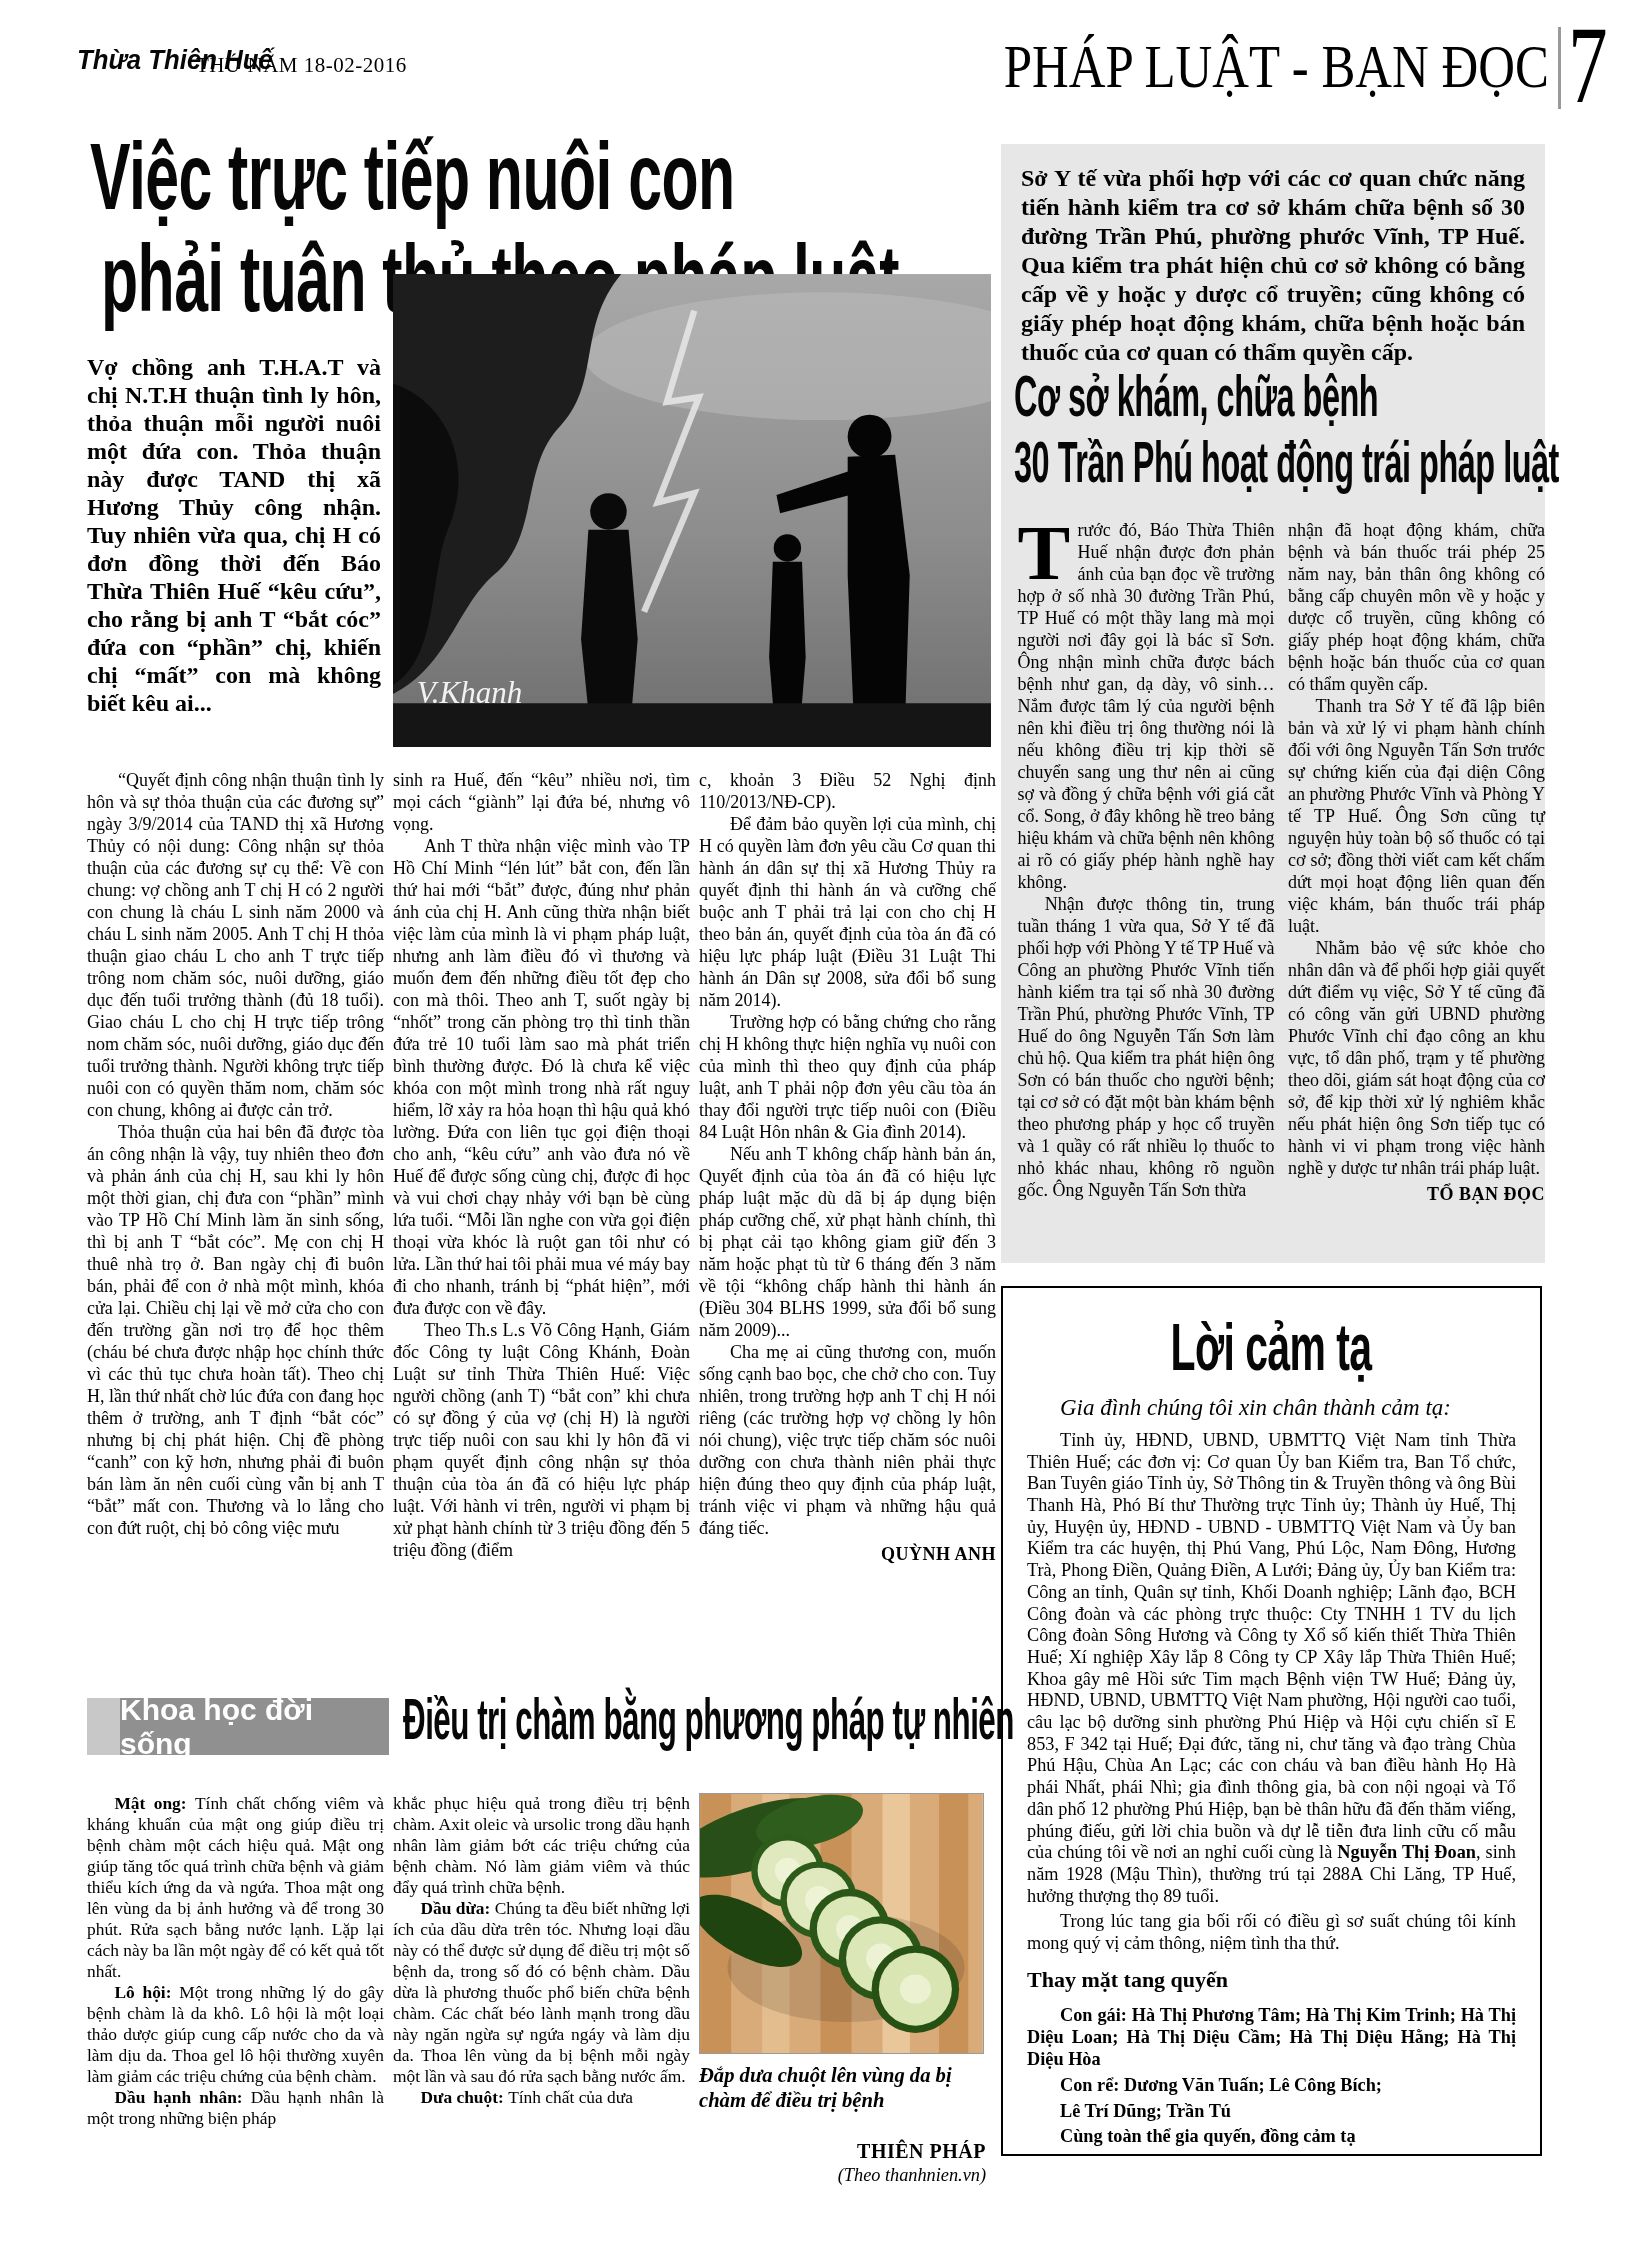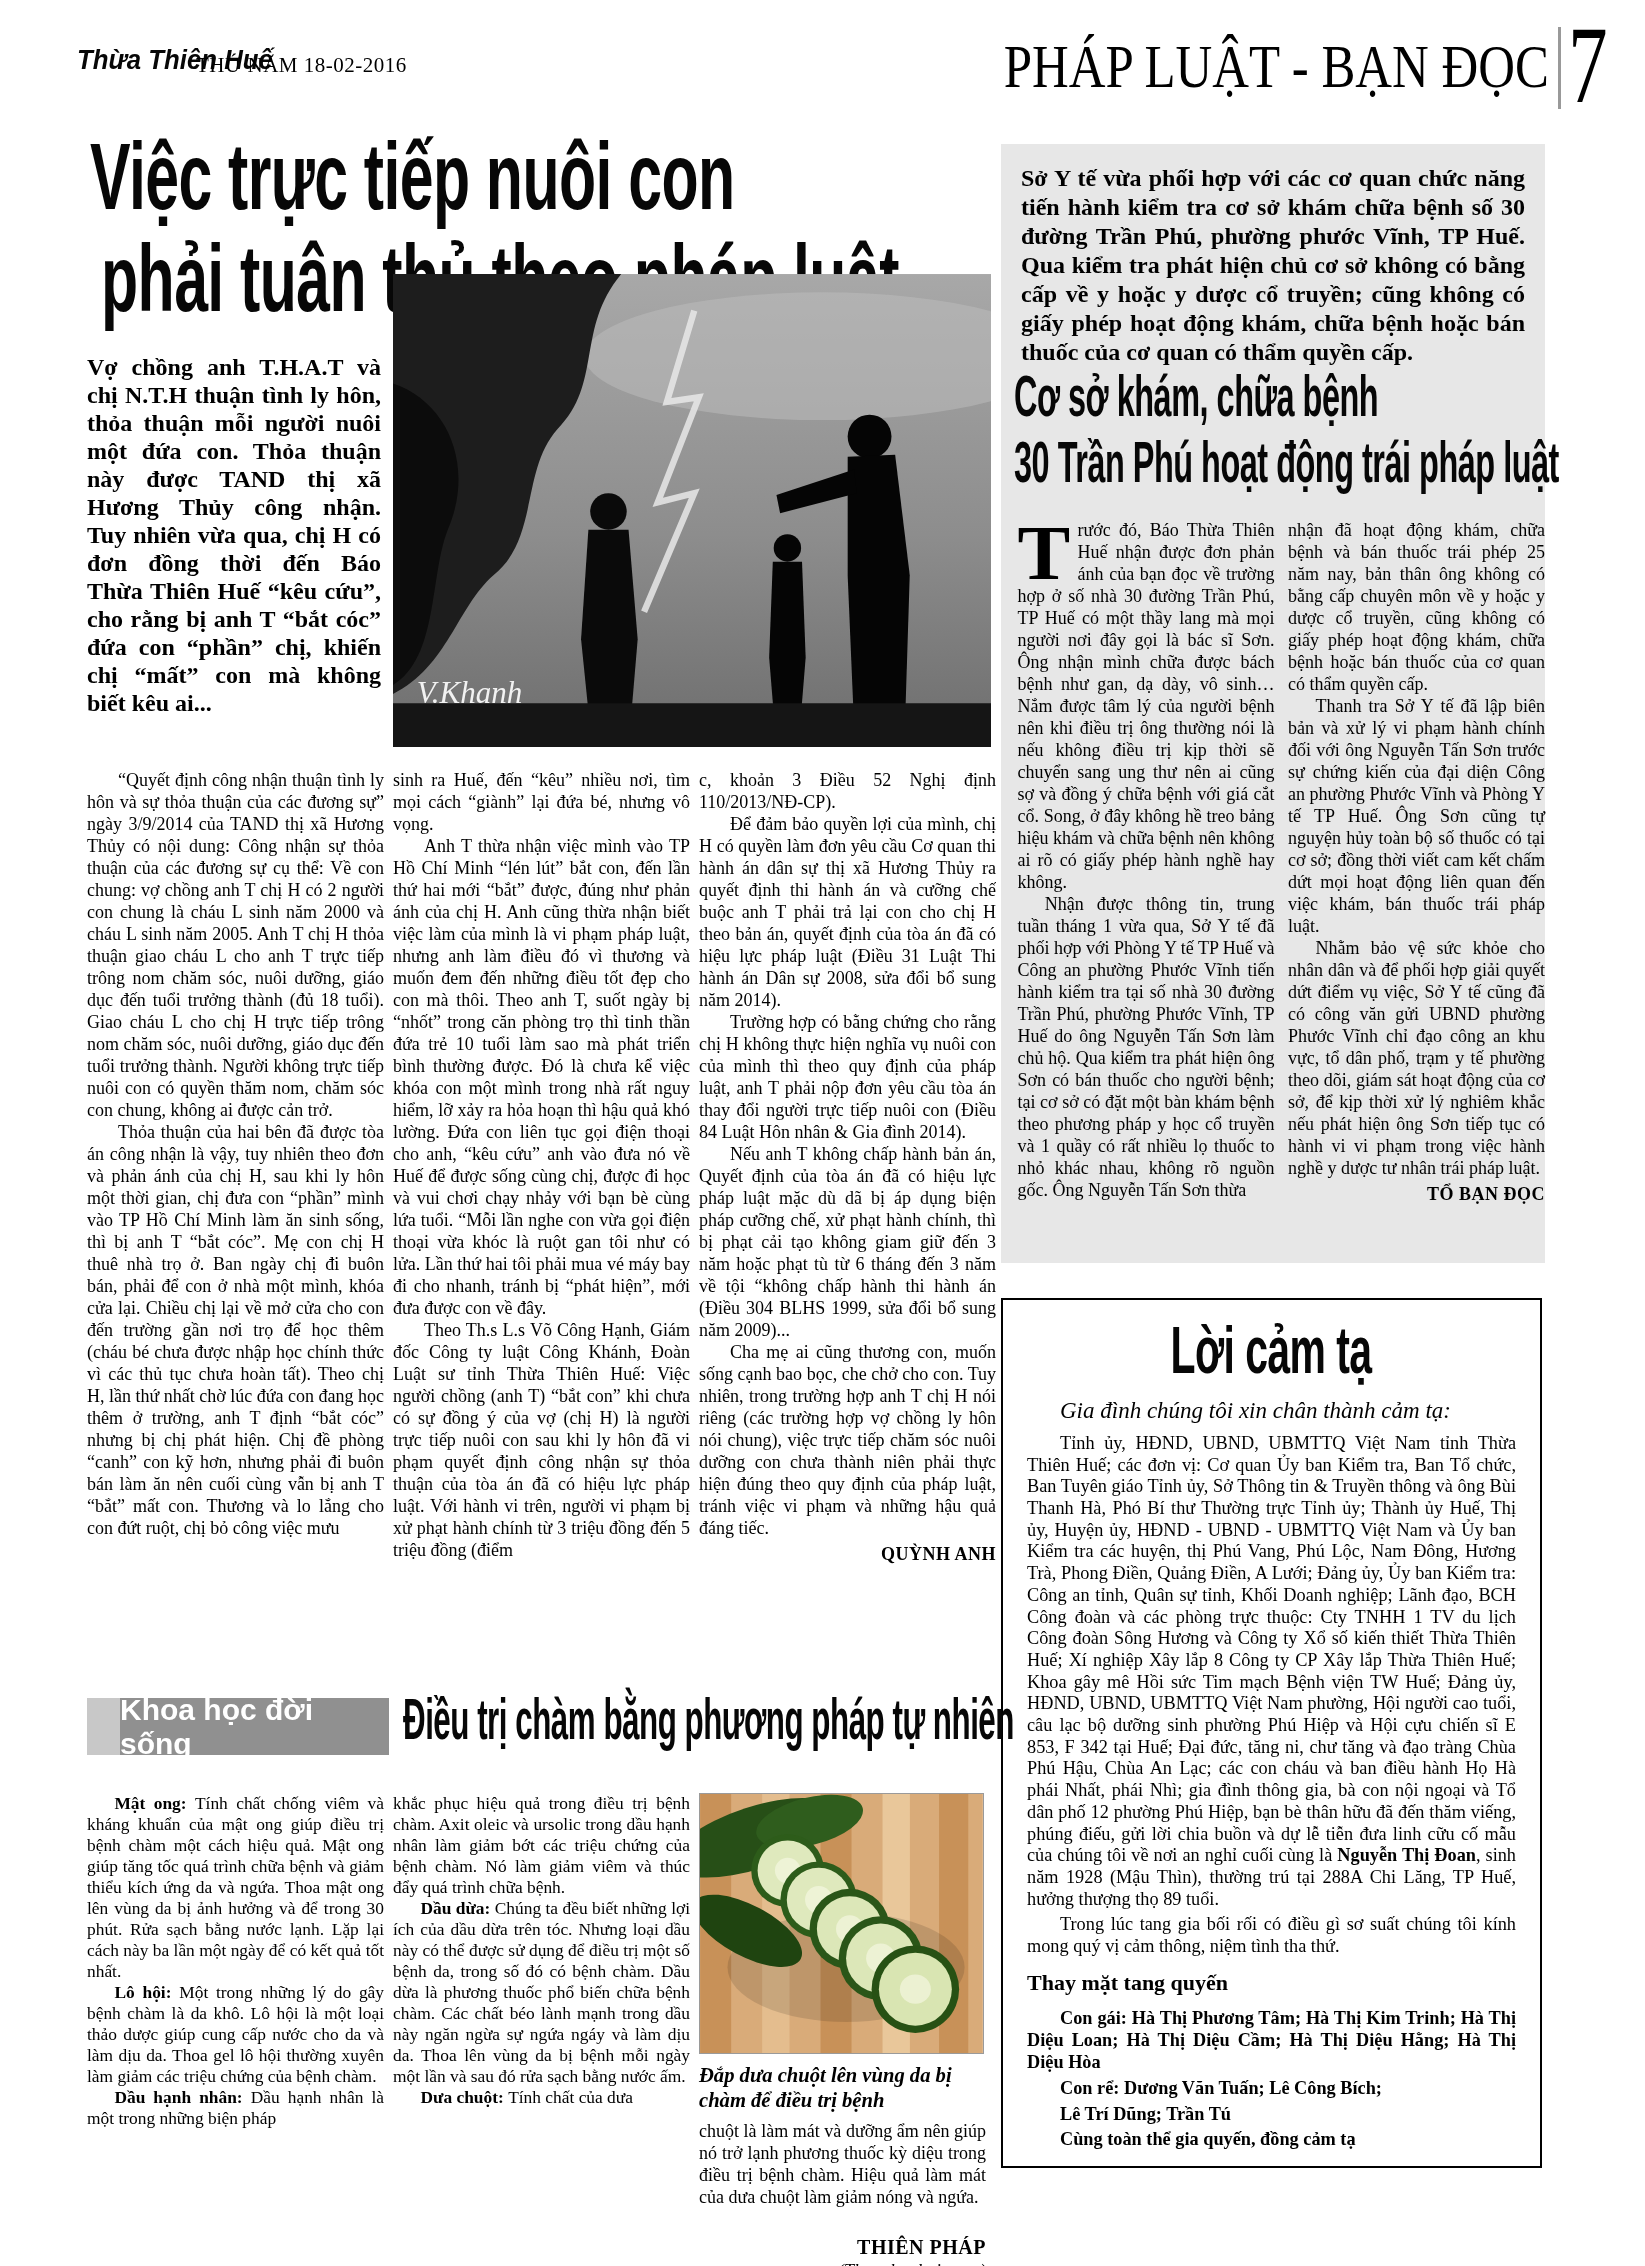--- a/index.html
+++ b/index.html
@@ -46,21 +46,21 @@
   }
   .rcol p{text-indent:27.4px;}
   .rcol p.cont{text-indent:0;}
   .dc{
     float:left;font-size:79px;line-height:64px;padding:1.8px 7.3px 0 0;font-weight:bold;
     font-family:"Liberation Serif","DejaVu Serif",serif;
   }
   
   .obox{
     width:541px;height:870px;border:2.7px solid #000;background:#fff;box-sizing:border-box;
-    padding:12px 24px 0 24px;overflow:hidden;margin-top:12px;
+    padding:21px 24px 0 24px;overflow:hidden;
   }
   .obody{font-size:18.3px;line-height:21.7px;text-align:justify;}
   .oline{font-size:18.3px;line-height:22px;font-weight:bold;text-align:justify;}
   
   .scol{
     width:297px;font-size:17.4px;line-height:21px;text-align:justify;
   }
   .scol p{text-indent:27.4px;margin:0;}
   .scol p.cont{text-indent:0;}
   .badge{
@@ -230,17 +230,16 @@
         <g transform="translate(236,214)">
             <circle r="48" fill="#275114"></circle>
             <circle r="40" fill="#d9e5b2"></circle>
             <ellipse rx="17" ry="16" fill="#ecf1d2"></ellipse>
           </g>
       </g>
       <ellipse cx="52" cy="150" rx="66" ry="28" transform="rotate(28 52 150)" fill="#1f4410"></ellipse>
     </svg>
   </div>
   <p class="caption" style="margin-top:9.1px;">Đắp dưa chuột lên vùng da bị chàm để điều trị bệnh</p>
-  <p class="just" style="font-size:18px;line-height:22px;margin-top:7.3px;">chuột là làm mát và dưỡng ẩm nên giúp nó trở lạnh phương thuốc kỳ diệu trong điều trị bệnh chàm. Hiệu quả làm mát của dưa chuột làm giảm nóng và ngứa.</p>
   <p style="text-align:right;font-weight:bold;font-size:20px;margin-top:27.4px;letter-spacing:0.5px;">THIÊN PHÁP</p>
   <p style="text-align:right;font-style:italic;font-size:18.3px;margin-top:1.8px;">(Theo thanhnien.vn)</p>
 </div>
 
 
 </body></html>

